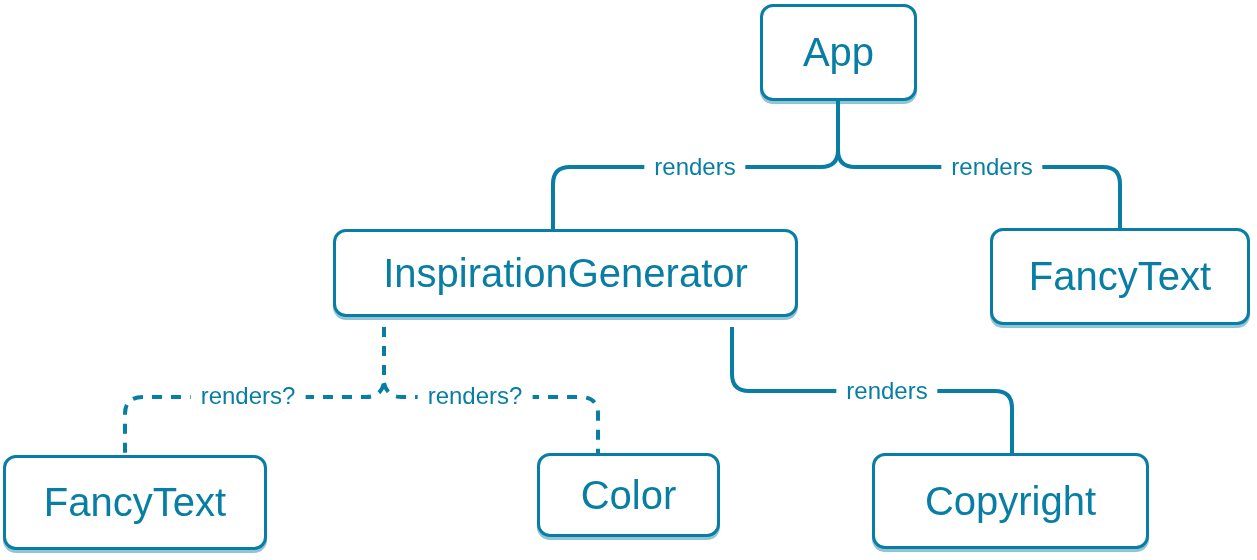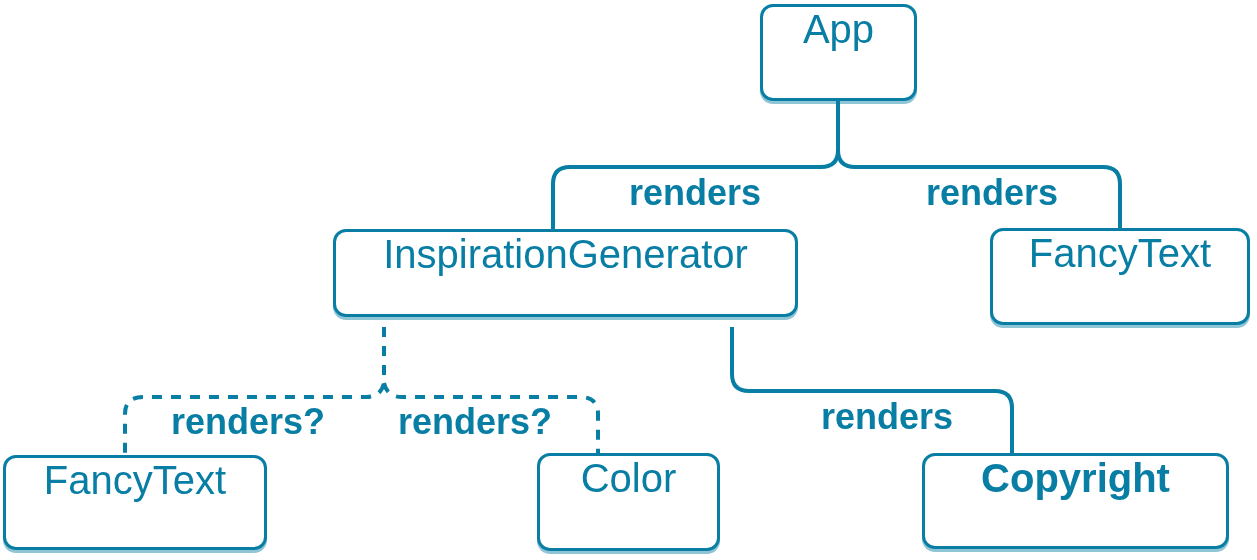--- a/index.html
+++ b/index.html
@@ -35,38 +35,38 @@
   }
   .node {
     position: absolute;
     z-index: 2;
     box-sizing: border-box;
     background: var(--bg);
     border: 3px solid var(--accent);
     border-radius: 13px;
     box-shadow: 0 3px 0 rgba(8, 126, 164, 0.45);
     display: flex;
+    align-items: center;
     justify-content: center;
     color: var(--accent);
     font-size: 40px;
     font-weight: 500;
     white-space: nowrap;
   }
   .edge-label {
     position: absolute;
     z-index: 3;
     transform: translate(-50%, -50%);
     background: var(--bg);
     padding: 0 10px;
     color: var(--accent);
-    font-size: 36px;
-    font-weight: 700;
+    font-size: 24px;
+    font-weight: 400;
     line-height: 1.1;
     white-space: nowrap;
-    margin-top: 26px;
   }
 </style>
 </head>
 <body>
 
 <div class="canvas">
 
   <svg class="connectors" width="1257" height="560" viewBox="0 0 1257 560">
     <path d="M 838 101 V 150 Q 838 167 821 167 H 570 Q 553 167 553 184 V 229"></path>
     <path d="M 838 101 V 150 Q 838 167 855 167 H 1103 Q 1120 167 1120 184 V 228"></path>
@@ -90,21 +90,21 @@
   </div>
 
   <div class="node" style="left: 990px; top: 228px; width: 260px; height: 97px;">
     <span>FancyText</span>
   </div>
 
   <div class="node" style="left: 3px; top: 455px; width: 264px; height: 95px;">
     <span>FancyText</span>
   </div>
 
-  <div class="node" style="left: 537px; top: 453px; width: 183px; height: 98px;">
+  <div class="node" style="left: 537px; top: 453px; width: 183px; height: 84px;">
     <span>Color</span>
   </div>
 
-  <div class="node" style="left: 922px; top: 453px; width: 307px; height: 96px; font-weight: bold;">
+  <div class="node" style="left: 872px; top: 453px; width: 277px; height: 96px;">
     <span>Copyright</span>
   </div>
 
 </div>
 
 </body></html>

